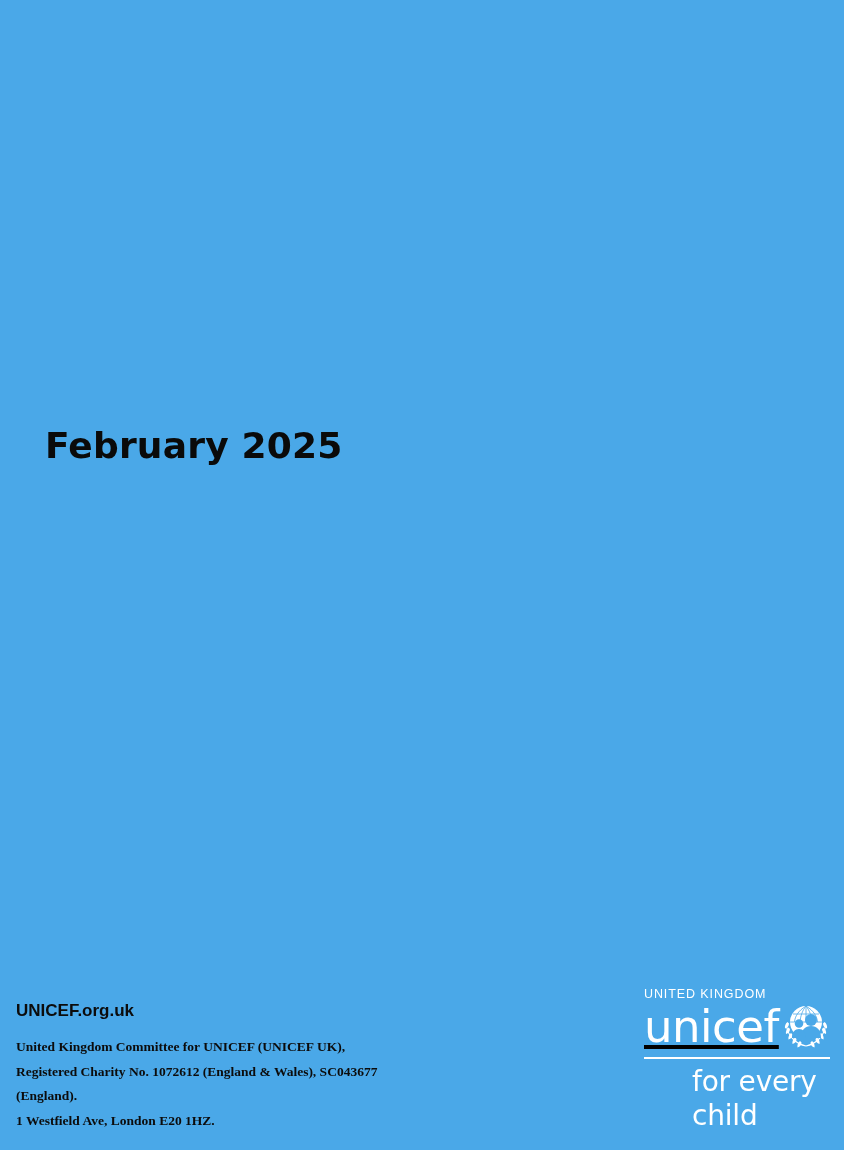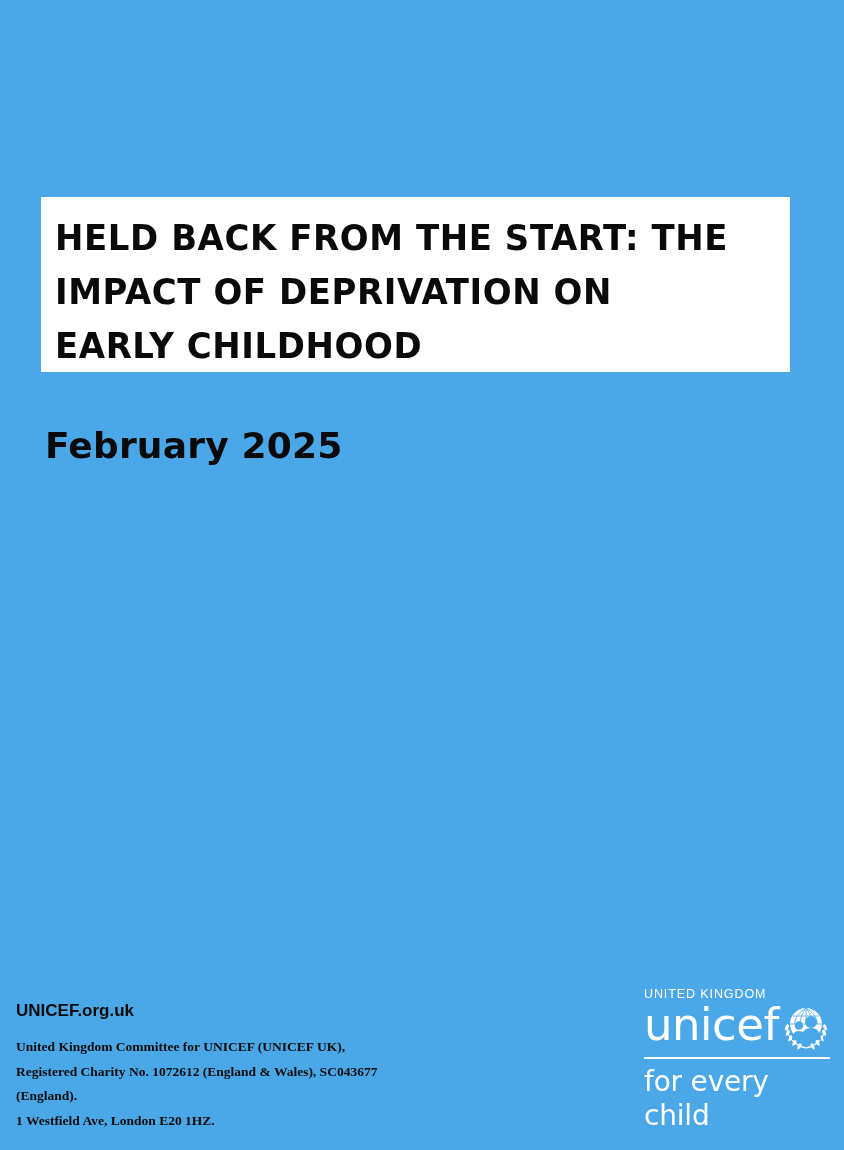--- a/index.html
+++ b/index.html
@@ -90,22 +90,23 @@
   }
   .logo-uk {
     font-family: "Liberation Sans", sans-serif;
     font-size: 12.5px;
     color: #ffffff;
     letter-spacing: 0.9px;
     line-height: 16px;
   }
   .logo-mark {
     display: flex;
-    align-items: flex-start;
+    align-items: flex-end;
     height: 48px;
+    text-decoration: underline;
   }
   .logo-word {
     font-family: "DejaVu Sans", sans-serif;
     font-size: 45px;
     font-weight: normal;
     color: #ffffff;
     line-height: 46px;
     letter-spacing: -0.5px;
   }
   .logo-emblem {
@@ -120,32 +121,28 @@
     background: #ffffff;
     margin-top: 7px;
     margin-bottom: 6px;
   }
   .logo-tagline {
     font-family: "DejaVu Sans", sans-serif;
     font-size: 28px;
     color: #ffffff;
     line-height: 34px;
     letter-spacing: -0.2px;
+    margin-left: 48px;
   }
 </style>
 </head>
 <body>
 
 <div class="page">
 
-  <div class="title-card">
-    <div class="title-line">HELD BACK FROM THE START: THE</div>
-    <div class="title-line">IMPACT OF DEPRIVATION ON</div>
-    <div class="title-line">EARLY CHILDHOOD</div>
-  </div>
 
   <div class="doc-date">February 2025</div>
 
   <div class="footer-left">
     <div class="footer-site">UNICEF.org.uk</div>
     <div class="footer-line">United Kingdom Committee for UNICEF (UNICEF UK),</div>
     <div class="footer-line">Registered Charity No. 1072612 (England &amp; Wales), SC043677</div>
     <div class="footer-line">(England).</div>
     <div class="footer-line">1 Westfield Ave, London E20 1HZ.</div>
   </div>

